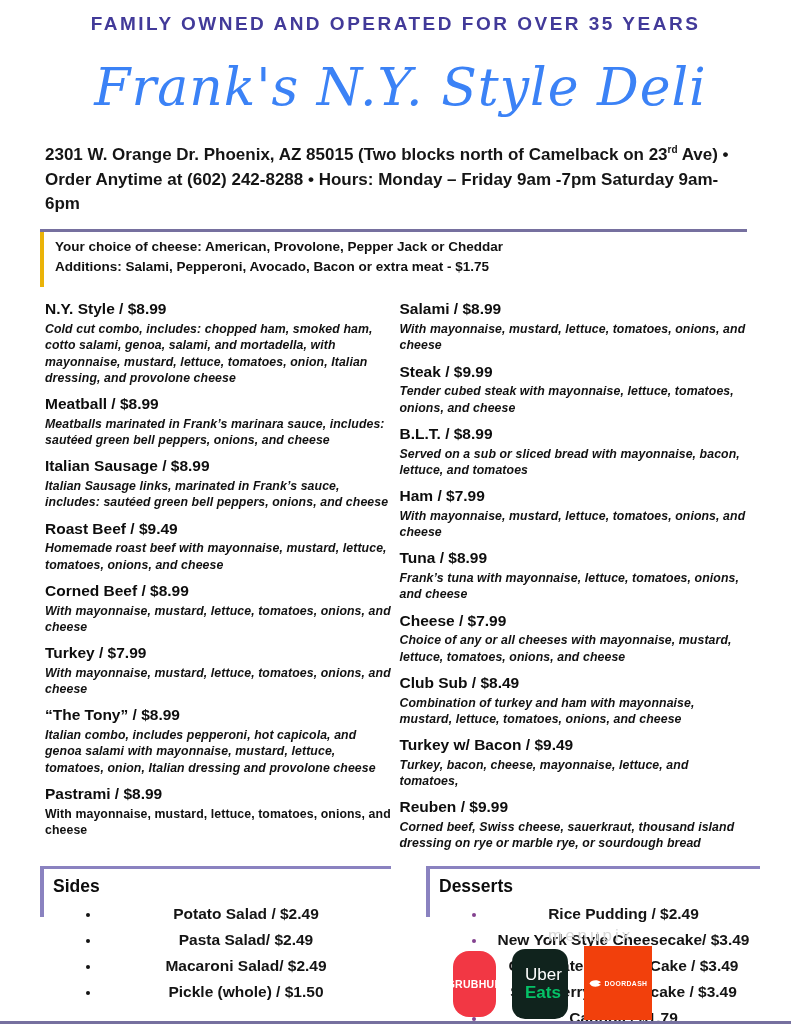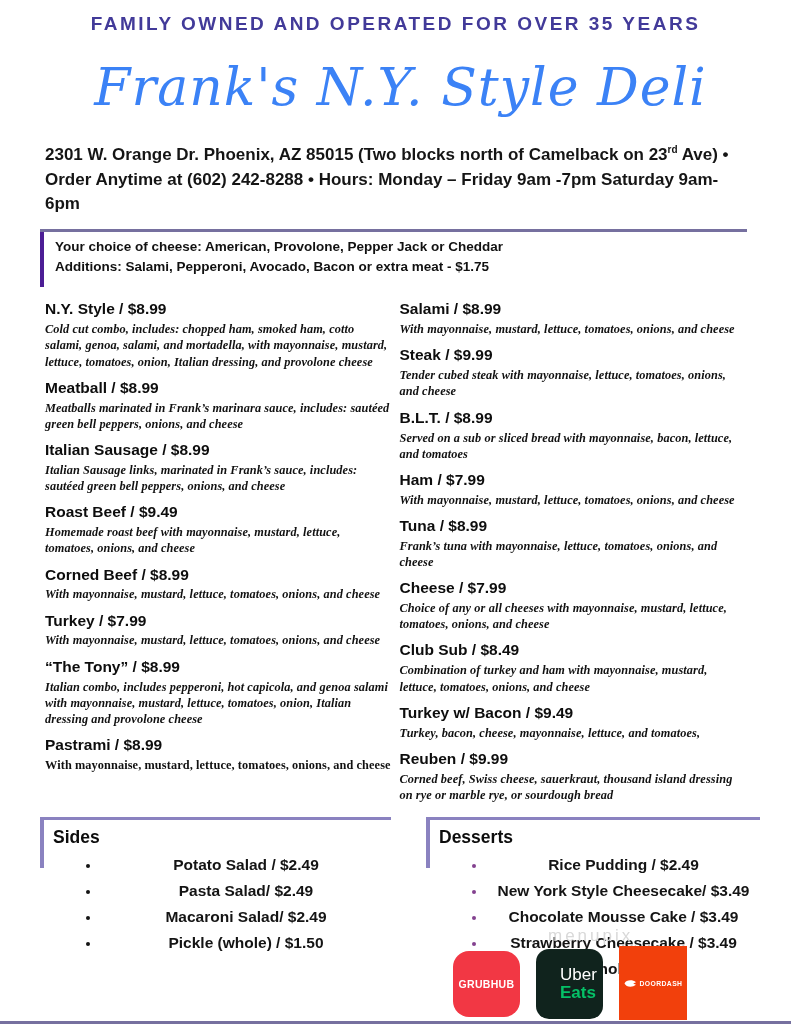--- a/index.html
+++ b/index.html
@@ -41,21 +41,21 @@
     color:#151515;
   }
   .address sup{font-size:10px;}
   .divider{
     margin:7px 44px 0 40px;
     height:3px;
     background:#76709f;
   }
   .notes{
     margin:0 44px 0 40px;
-    border-left:4px solid #4c1d95;
+    border-left:4px solid #eab308;
     padding:5px 0 10px 11px;
     font-size:13.5px;
     font-weight:600;
     line-height:1.5;
     color:#111;
   }
   
   .columns{
     display:flex;
     margin:4px 45px 0 45px;
@@ -70,21 +70,20 @@
     color:#0d0d0d;
   }
   .menu-item .item-desc{
     margin:0;
     font-size:12.3px;
     font-style:italic;
     font-weight:600;
     line-height:1.32;
     color:#111;
     letter-spacing:0.1px;
-    font-family:Liberation Serif, serif;
   }
   .menu-item .item-desc.plain{font-style:normal;}
   
   .bottom{
     display:flex;
     margin:14px 31px 0 40px;
     gap:35px;
   }
   .box{
     position:relative;
@@ -131,37 +130,37 @@
   }
   .logos{
     position:absolute;
     left:453px;bottom:4px;
     display:flex;
     align-items:flex-end;
     gap:16px;
   }
   .tile{display:flex;align-items:center;justify-content:center;}
   .tile-grubhub{
-    width:67px;height:66px;
+    width:43px;height:66px;
     margin-bottom:3px;
     background:#f23744;
     border-radius:16px;
     color:#fff;
     font-size:10.5px;
     font-weight:700;
     letter-spacing:0.3px;
   }
   .tile-uber{
     width:52px;height:70px;
     margin-bottom:1px;
     background:#10231d;
     border-radius:13px;
     flex-direction:column;
     align-items:flex-start;
-    padding-left:15px;
+    padding-left:4px;
   }
   .tile-uber .uber-inner{padding-left:9px;}
   .uber-line1{color:#ffffff;font-size:17px;font-weight:500;line-height:1.05;}
   .uber-line2{color:#05c167;font-size:17px;font-weight:700;line-height:1.05;}
   .tile-doordash{
     width:68px;height:74px;
     background:#f2400c;
     color:#fff;
     gap:3px;
   }

